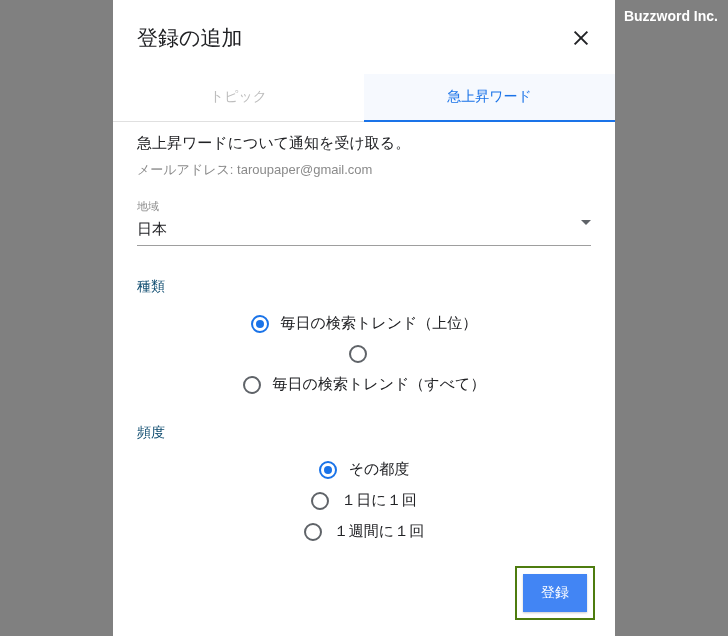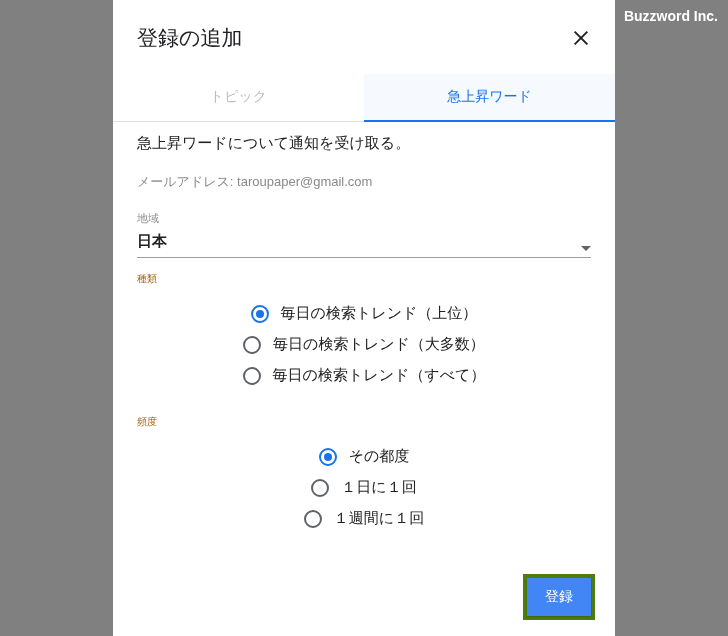--- a/index.html
+++ b/index.html
@@ -81,58 +81,57 @@
       background: #f6f9fe;
       text-align: center;
     }
 
     .content {
       padding: 12px 24px 0 24px;
     }
     .desc {
       font-size: 15px;
       color: #202124;
-      margin-bottom: 20px;
+      margin-bottom: 8px;
     }
     .email-row {
       font-size: 13px;
       color: #8a8a8a;
       margin-bottom: 20px;
     }
 
     .field-label {
       font-size: 11px;
       color: #8a8a8a;
       margin-bottom: 2px;
     }
     .select-row {
       display: flex;
       justify-content: space-between;
-      align-items: flex-end;
+      align-items: flex-start;
       border-bottom: 1px solid #9e9e9e;
       padding: 4px 0 6px 0;
       cursor: pointer;
-      margin-bottom: 14px;
-      font-weight: bold;
+      margin-bottom: 32px;
     }
     .select-value {
       font-size: 15px;
       color: #202124;
     }
     .dropdown-icon {
       width: 0;
       height: 0;
       border-left: 5px solid transparent;
       border-right: 5px solid transparent;
       border-top: 5px solid #5f6368;
     }
 
     .section-label {
-      font-size: 10px;
-      color: #a16207;
+      font-size: 14px;
+      color: #0c4a6e;
       margin-bottom: 12px;
     }
     .radio-group {
       margin-bottom: 24px;
     }
     .radio-row {
       display: flex;
       align-items: center;
       padding: 6px 0;
       cursor: pointer;
@@ -164,21 +163,22 @@
       font-size: 15px;
       color: #202124;
     }
 
     .footer {
       position: absolute;
       bottom: 16px;
       right: 20px;
     }
     .highlight-box {
-      border: 4px solid #4d7c0f;
+      border: 2px solid #4d7c0f;
+      padding: 6px;
       display: inline-block;
     }
     .submit-btn {
       background: #4285f4;
       color: #fff;
       font-size: 14px;
       padding: 10px 18px;
       border: none;
       cursor: pointer;
       box-shadow: 0 1px 2px rgba(0,0,0,0.2);
@@ -214,21 +214,20 @@
     </div>
 
     <div class="section-label">種類</div>
     <div class="radio-group">
       <div class="radio-row">
         <span class="radio checked"></span>
         <span class="radio-label">毎日の検索トレンド（上位）</span>
       </div>
       <div class="radio-row">
         <span class="radio"></span>
-        <span class="radio-label">毎日の検索トレンド（大多数）</span>
       </div>
       <div class="radio-row">
         <span class="radio"></span>
         <span class="radio-label">毎日の検索トレンド（すべて）</span>
       </div>
     </div>
 
     <div class="section-label">頻度</div>
     <div class="radio-group">
       <div class="radio-row">

